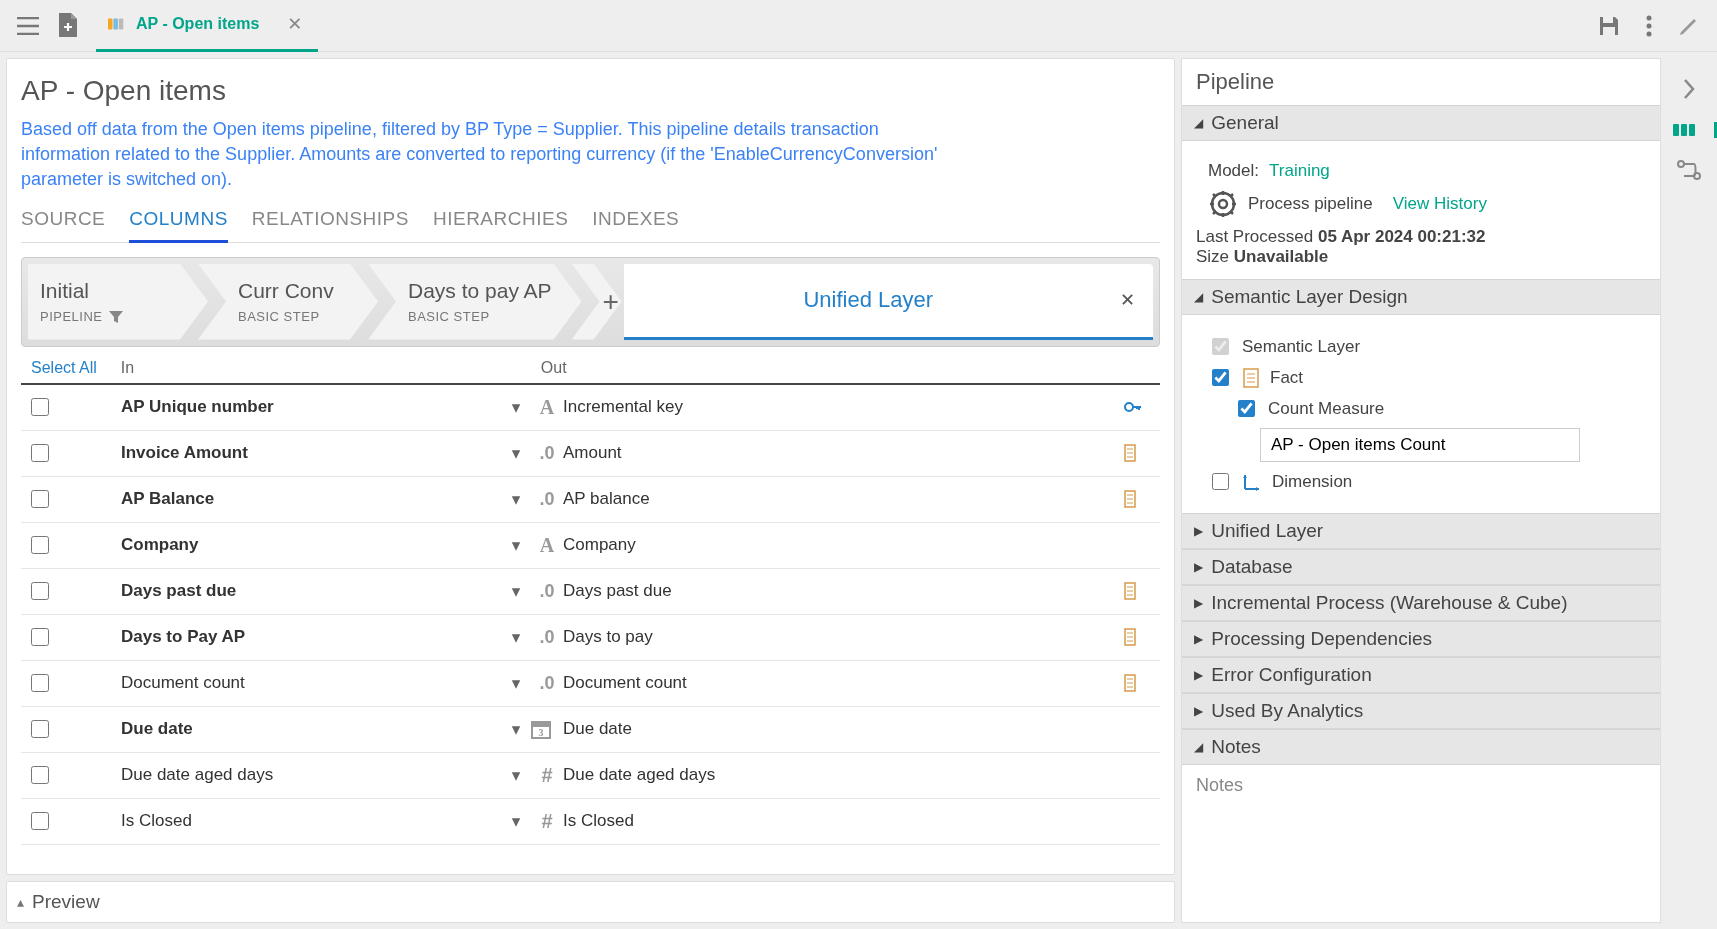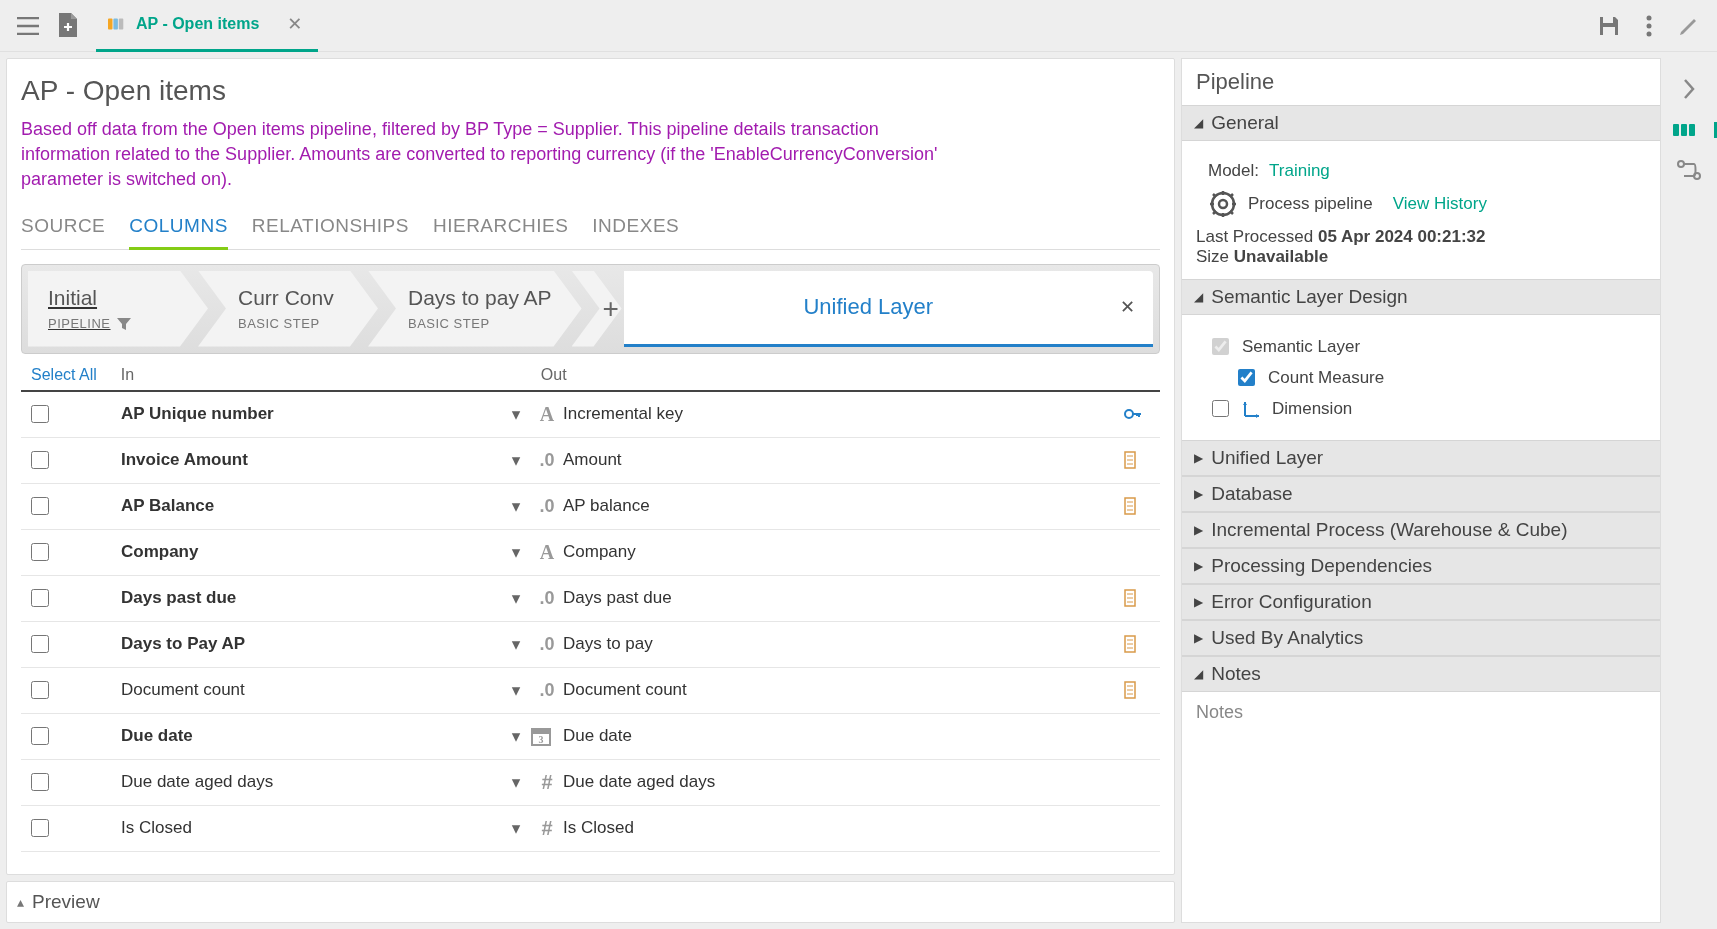--- a/index.html
+++ b/index.html
@@ -58,42 +58,42 @@
     padding: 14px 14px 0 14px;
   }
   .page-title {
     font-size: 28px;
     font-weight: 400;
     color: #555;
     margin: 2px 0 10px 0;
   }
   .page-desc {
     font-size: 18px;
-    color: #a21caf;
+    color: #3b82f6;
     line-height: 1.4;
     max-width: 920px;
-    margin-bottom: 16px;
+    margin-bottom: 9px;
   }
   
   .subtabs {
     display: flex;
     gap: 24px;
     border-bottom: 1px solid #ddd;
     margin-bottom: 14px;
   }
   .subtab {
     font-size: 19px;
     color: #888;
     padding: 6px 0 10px;
     letter-spacing: 0.5px;
     cursor: pointer;
   }
   .subtab.active {
     color: #2380c9;
-    border-bottom: 3px solid #84cc16;
+    border-bottom: 3px solid #1d4ed8;
     margin-bottom: -1px;
   }
   
   .steps-wrap {
     background: linear-gradient(#e8e8e8,#ddd);
     border: 1px solid #ccc;
     border-radius: 4px;
     padding: 6px;
     display: flex;
     align-items: stretch;
@@ -104,21 +104,21 @@
     position: relative;
     background: #f3f3f3;
     padding: 10px 30px 10px 40px;
     display: flex;
     flex-direction: column;
     justify-content: center;
     clip-path: polygon(0 0, calc(100% - 28px) 0, 100% 50%, calc(100% - 28px) 100%, 0 100%, 28px 50%);
     margin-right: -10px;
     min-width: 180px;
   }
-  .step.first { clip-path: polygon(0 0, calc(100% - 28px) 0, 100% 50%, calc(100% - 28px) 100%, 0 100%); padding-left: 20px; text-decoration: underline;}
+  .step.first { clip-path: polygon(0 0, calc(100% - 28px) 0, 100% 50%, calc(100% - 28px) 100%, 0 100%); padding-left: 12px;}
   .step .st-title { font-size: 21px; color: #555; }
   .step .st-sub { font-size: 13px; color: #777; letter-spacing: 0.5px; margin-top: 6px; display: flex; align-items: center; gap: 6px;}
   .step-add {
     width: 50px;
     display: flex;
     align-items: center;
     justify-content: center;
     font-size: 28px;
     color: #666;
     background: #f3f3f3;
@@ -546,23 +546,36 @@
 
         <div class="section-header">
           <span class="tri">◢</span>
           <span>Semantic Layer Design</span>
         </div>
         <div class="section-body">
           <div class="rp-row">
             <input type="checkbox" class="cb" checked="" disabled="" style="accent-color: rgb(187, 187, 187);">
             <span>Semantic Layer</span>
           </div>
+          <div class="rp-row">
+            <input type="checkbox" class="cb" checked="" style="">
+            <span>
+              <svg width="18" height="20" viewBox="0 0 18 20">
+                  <rect x="2" y="1" width="14" height="18" fill="none" stroke="#d99a4a" stroke-width="1.5"></rect>
+                  <path d="M5 6h8M5 10h8M5 14h8" stroke="#d99a4a" stroke-width="1.2"></path>
+                </svg>
+            </span>
+            <span>Fact</span>
+          </div>
           <div class="rp-row" style="margin-left:38px;">
             <input type="checkbox" class="cb" checked="" style="">
             <span>Count Measure</span>
+          </div>
+          <div class="rp-row" style="margin-left:64px;">
+            <input class="rp-input" value="AP - Open items Count" style="">
           </div>
           <div class="rp-row">
             <input type="checkbox" class="cb" style="">
             <span>
               <svg width="20" height="20" viewBox="0 0 20 20">
                   <path d="M3 17V3M3 17h14" stroke="#2380c9" stroke-width="2" fill="none"></path>
                   <path d="M3 3l-2 3h4zM17 17l-3-2v4z" fill="#2380c9"></path>
                 </svg>
             </span>
             <span>Dimension</span>

